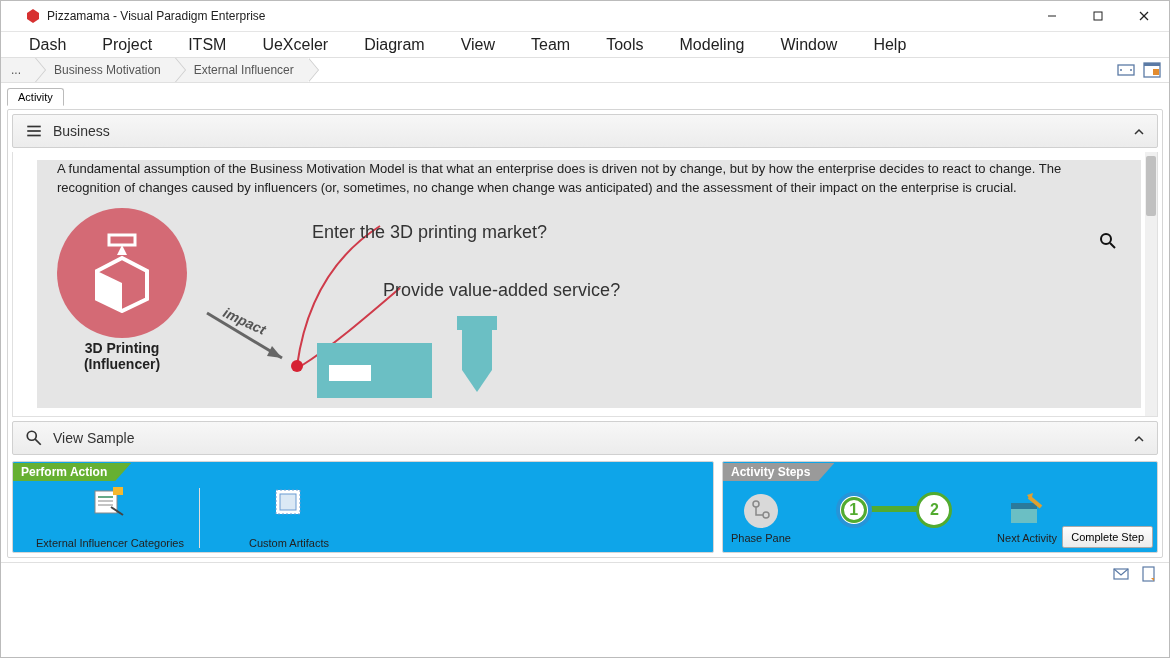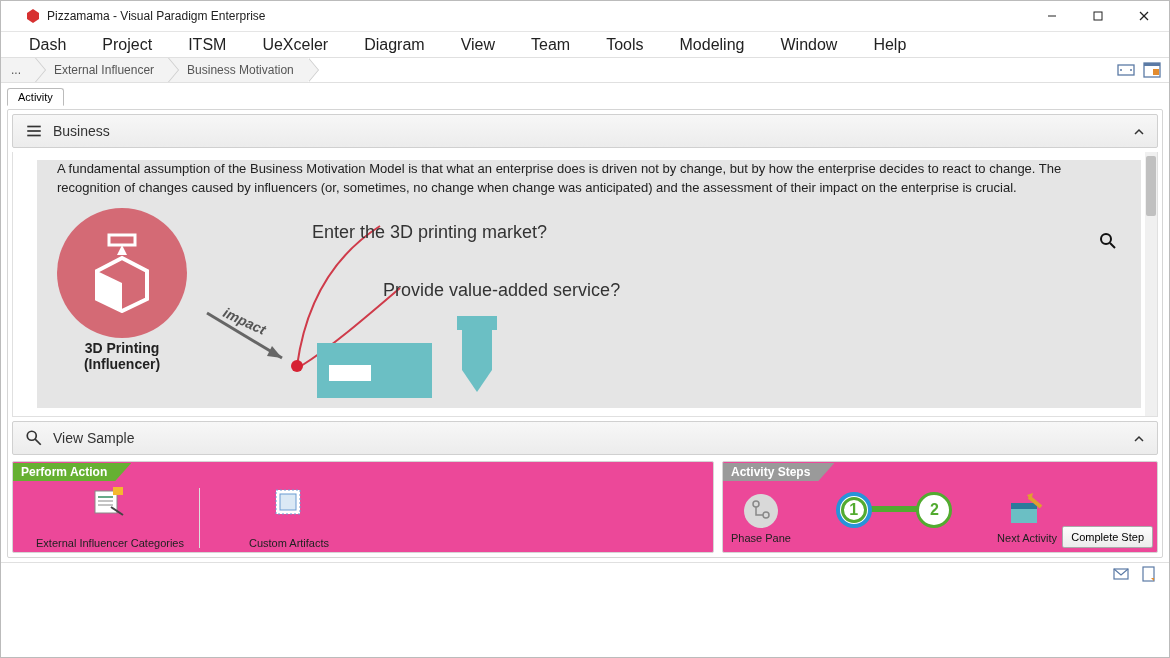--- a/index.html
+++ b/index.html
@@ -47,21 +47,21 @@
   .impact-arrow { position: absolute; left: 145px; top: 100px; width: 100px; height: 60px; }
   .impact-text { position: absolute; left: 165px; top: 105px; font-style: italic; font-size: 14px; color: #555; transform: rotate(25deg); font-weight: bold; }
   .q1 { position: absolute; left: 255px; top: 14px; font-size: 18px; font-family: "Century Gothic", "Segoe UI", sans-serif; color: #333; }
   .q2 { position: absolute; left: 326px; top: 72px; font-size: 18px; font-family: "Century Gothic", "Segoe UI", sans-serif; color: #333; }
   .teal-box { position: absolute; left: 260px; top: 135px; width: 115px; height: 55px; background: #6bbfc4; }
   .teal-box .slot { position: absolute; left: 12px; top: 22px; width: 42px; height: 16px; background: #fff; }
   .teal-head { position: absolute; left: 395px; top: 108px; }
   .red-dot { position: absolute; left: 234px; top: 152px; width: 12px; height: 12px; background: #d62233; border-radius: 50%; }
   
   .bottom-row { display: flex; gap: 8px; margin: 6px 4px 0 4px; }
-  .panel { border: 1px solid #d5d5d5; border-radius: 2px; background: #ec4899; }
+  .panel { border: 1px solid #d5d5d5; border-radius: 2px; background: #0ea5e9; }
   .perform { flex: 0 0 702px; height: 92px; }
   .steps { flex: 1; height: 92px; }
   .panel-title { height: 20px; display: flex; align-items: center; }
   .panel-title .ptlabel { background: #66b032; color: #fff; font-weight: bold; font-size: 12px; padding: 2px 24px 2px 8px; clip-path: polygon(0 0, 100% 0, calc(100% - 16px) 100%, 0 100%); }
   .panel-title.gray .ptlabel { background: #9a9a9a; }
   .panel-body { display: flex; align-items: center; padding: 2px 8px; height: 72px; }
   .action-item { display: flex; flex-direction: column; align-items: center; justify-content: center; width: 178px; height: 66px; gap: 20px; font-size: 11px; color: #222; text-align: center; }
   .action-sep { width: 1px; height: 60px; background: #ddd; }
   
   .steps .panel-body { justify-content: space-between; position: relative; }
@@ -114,22 +114,22 @@
   <span class="mi">View</span>
   <span class="mi">Team</span>
   <span class="mi">Tools</span>
   <span class="mi">Modeling</span>
   <span class="mi">Window</span>
   <span class="mi">Help</span>
 </div>
 
 <div class="breadcrumbbar">
   <div class="crumb">...</div>
+  <div class="crumb">Business Motivation</div>
   <div class="crumb">External Influencer</div>
-  <div class="crumb">Business Motivation</div>
   <div class="bcrumb-spacer"></div>
   <div class="bcrumb-icons">
     <span class="ic">
         <svg viewBox="0 0 18 18">
           <rect x="1" y="4" width="16" height="10" fill="none" stroke="#5b7aa5" stroke-width="1.3"></rect>
           <circle cx="4" cy="9" r="1" fill="#5b7aa5"></circle>
           <circle cx="14" cy="9" r="1" fill="#5b7aa5"></circle>
         </svg>
       </span>
     <span class="ic">

